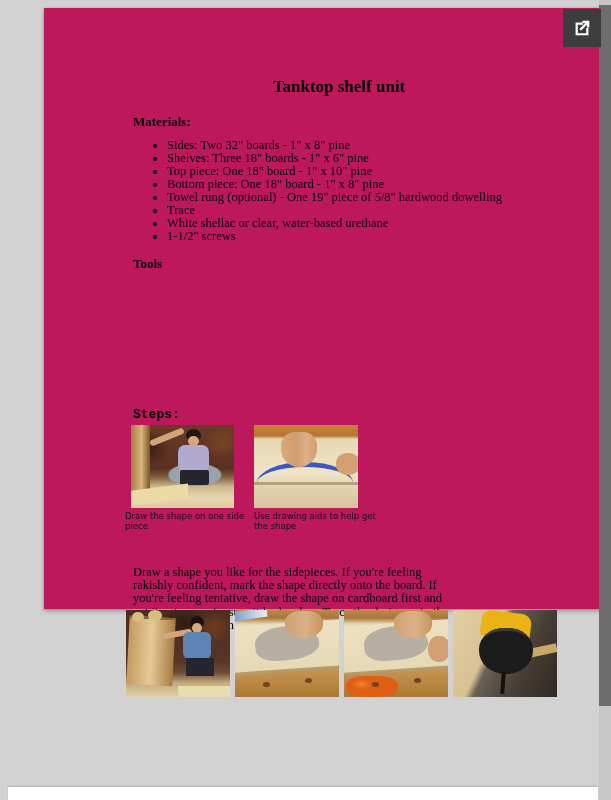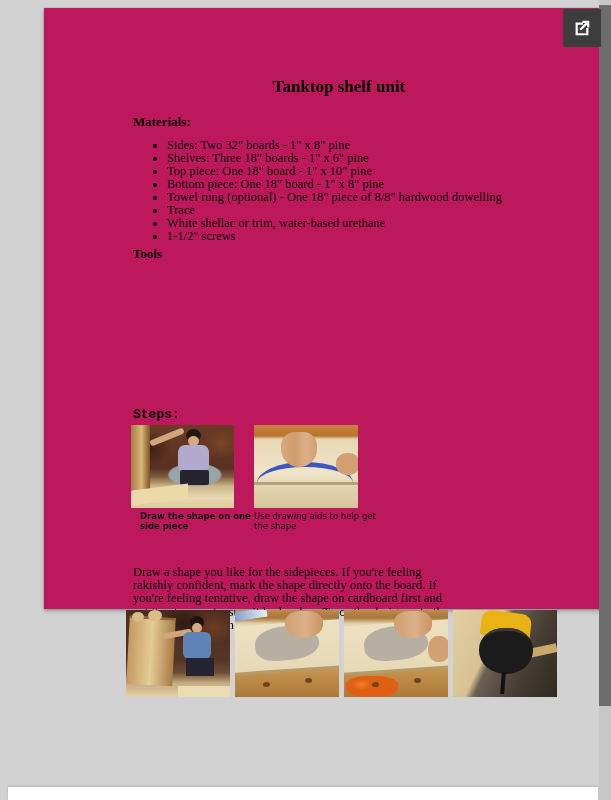--- a/index.html
+++ b/index.html
@@ -30,37 +30,37 @@
     cursor:pointer;z-index:6;border:none;
   }
   .title{
     position:absolute;top:69px;left:0;width:100%;text-align:center;
     font-size:17px;font-weight:bold;color:#000;
   }
   .sec-heading{
     position:absolute;left:89px;font-size:13px;font-weight:bold;color:#000;
   }
   .h-materials{top:106px;text-align:center;}
-  .h-tools{top:238px;}
+  .h-tools{top:248px;}
   .h-steps{top:399px;font-family:Liberation Mono, monospace;}
   ul.doclist{
     position:absolute;left:89px;margin:0;padding-left:34px;list-style:disc;
   }
   ul.doclist li{font-size:12.5px;line-height:13px;color:#000;}
   .ul-materials{top:131px;}
   .ul-tools{top:278px;}
   .para{
     position:absolute;left:89px;top:558px;width:326px;
     font-size:12.5px;line-height:13.2px;color:#000;
   }
   .caption{
     position:absolute;width:125px;
     font-family:"DejaVu Sans", sans-serif;font-size:8.5px;line-height:10px;color:#111;
   }
-  .cap1{left:96px;top:503px;font-weight:bold;}
+  .cap1{left:81px;top:503px;}
   .cap2{left:210px;top:503px;}
   .fig{position:absolute;overflow:hidden;}
   .fig > div{position:absolute;}
   
   .f1{left:87px;top:417px;width:103px;height:83px;
     background:
       radial-gradient(46px 20px at 62% 60%, #99a3ab 0%, #99a3ab 55%, rgba(153,163,171,0) 60%),
       radial-gradient(30px 26px at 18% 28%, #3a1f16 0%, rgba(58,31,22,0) 70%),
       radial-gradient(26px 22px at 88% 22%, #7a4526 0%, rgba(122,69,38,0) 70%),
       linear-gradient(180deg,#6b3a27 0%,#5a3022 52%,#7c5b3c 62%,#cdb68c 74%,#e7d8b2 88%,#ddc99e 100%);
@@ -125,23 +125,23 @@
 
 <div class="page">
   <div class="title">Tanktop shelf unit</div>
 
   <div class="sec-heading h-materials">Materials:</div>
   <ul class="doclist ul-materials">
     <li>Sides: Two 32" boards - 1" x 8" pine</li>
     <li>Shelves: Three 18" boards - 1" x 6" pine</li>
     <li>Top piece: One 18" board - 1" x 10" pine</li>
     <li>Bottom piece: One 18" board - 1" x 8" pine</li>
-    <li>Towel rung (optional) - One 18" piece of 8/8" hardwood dowelling</li>
+    <li>Towel rung (optional) - One 19" piece of 5/8" hardwood dowelling</li>
     <li>Trace</li>
-    <li>White shellac or trim, water-based urethane</li>
+    <li>White shellac or clear, water-based urethane</li>
     <li>1-1/2" screws</li>
   </ul>
 
   <div class="sec-heading h-tools">Tools</div>
 
   <div class="sec-heading h-steps">Steps:</div>
 
   <div class="fig f1">
     <div class="shape shelf"></div>
     <div class="shape arm"></div>

